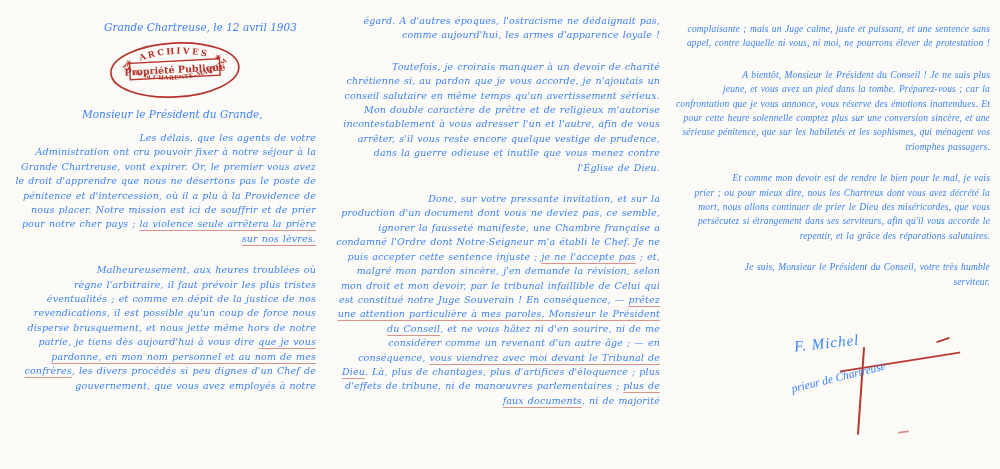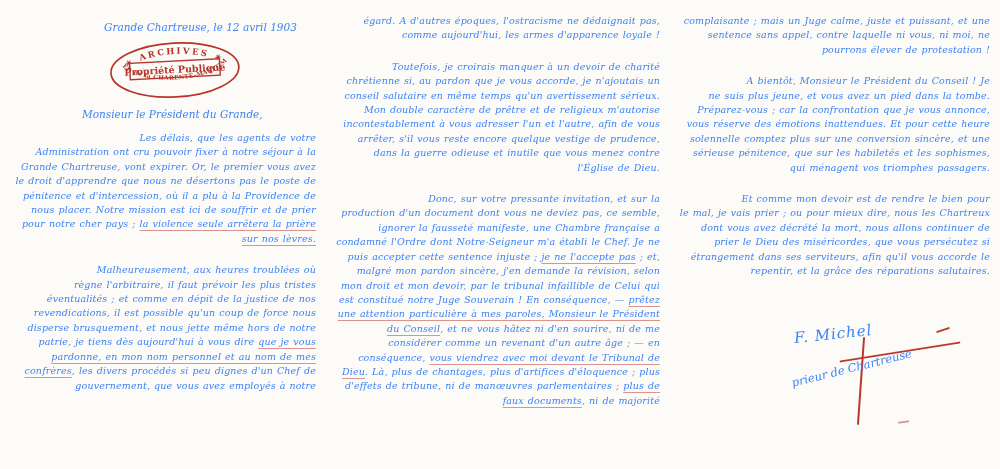--- a/index.html
+++ b/index.html
@@ -6,21 +6,21 @@
   .page{
     position:relative;width:1000px;height:469px;overflow:hidden;
     background:#fcfbf8;
     font-family:"DejaVu Serif", serif;
     color:#3b82f6;
   }
   .hand{font-style:italic;}
   .col{position:absolute;top:0;}
   .col-1{left:14px;width:302px;}
   .col-2{left:334px;width:326px;padding-top:14px;}
-  .col-3{left:676px;width:314px;padding-top:14px;}
+  .col-3{left:676px;width:314px;padding-top:22px;font-family:Liberation Serif, serif;}
   .para{margin:0;font-size:9.5px;line-height:14.4px;letter-spacing:.15px;word-spacing:.8px;text-align:right;}
   .para + .para{margin-top:17px;}
   .ind-lg{text-indent:86px;}
   .ind-md{text-indent:56px;}
   .u{
     text-decoration:underline;
     text-decoration-color:rgba(190,62,52,.55);
     text-decoration-thickness:1px;
     text-underline-offset:2.5px;
   }
@@ -77,20 +77,21 @@
     <p class="para hand ind-md"><span>Donc, sur votre pressante invitation, et sur la production d'un document dont vous ne deviez pas, ce semble, ignorer la fausseté manifeste, une Chambre française a condamné l'Ordre dont Notre-Seigneur m'a établi le Chef. Je ne puis accepter cette sentence injuste ; </span><span class="u">je ne l'accepte pas</span><span> ; et, malgré mon pardon sincère, j'en demande la révision, selon mon droit et mon devoir, par le tribunal infaillible de Celui qui est constitué notre Juge Souverain ! En conséquence, — </span><span class="u">prêtez une attention particulière à mes paroles, Monsieur le Président du Conseil</span><span>, et ne vous hâtez ni d'en sourire, ni de me considérer comme un revenant d'un autre âge ; — en conséquence, </span><span class="u">vous viendrez avec moi devant le Tribunal de Dieu</span><span>. Là, plus de chantages, plus d'artifices d'éloquence ; plus d'effets de tribune, ni de manœuvres parlementaires ; </span><span class="u">plus de faux documents</span><span>, ni de majorité</span></p>
   </div>
 
   <div class="col col-3">
     <p class="para hand"><span>complaisante ; mais un Juge calme, juste et puissant, et une sentence sans appel, contre laquelle ni vous, ni moi, ne pourrons élever de protestation !</span></p>
 
     <p class="para hand ind-md"><span>A bientôt, Monsieur le Président du Conseil ! Je ne suis plus jeune, et vous avez un pied dans la tombe. Préparez-vous ; car la confrontation que je vous annonce, vous réserve des émotions inattendues. Et pour cette heure solennelle comptez plus sur une conversion sincère, et une sérieuse pénitence, que sur les habiletés et les sophismes, qui ménagent vos triomphes passagers.</span></p>
 
     <p class="para hand ind-md"><span>Et comme mon devoir est de rendre le bien pour le mal, je vais prier ; ou pour mieux dire, nous les Chartreux dont vous avez décrété la mort, nous allons continuer de prier le Dieu des miséricordes, que vous persécutez si étrangement dans ses serviteurs, afin qu'il vous accorde le repentir, et la grâce des réparations salutaires.</span></p>
 
+    <p class="para hand closing"><span>Je suis, Monsieur le Président du Conseil, votre très humble serviteur.</span></p>
 
     <div class="sig-area">
       <div class="sig-name hand">F. Michel</div>
       <div class="stroke sig-flourish"></div>
       <div class="stroke sig-vstroke"></div>
       <div class="stroke sig-dash"></div>
       <div class="stroke sig-dash2"></div>
       <div class="sig-title hand">prieur de Chartreuse</div>
     </div>
   </div>

